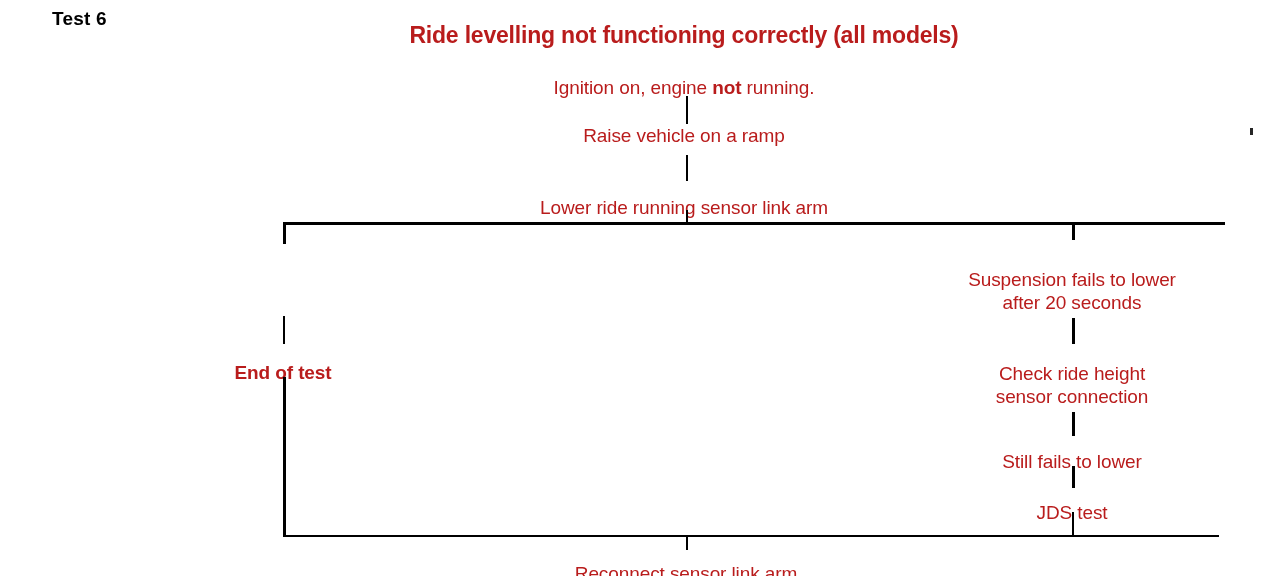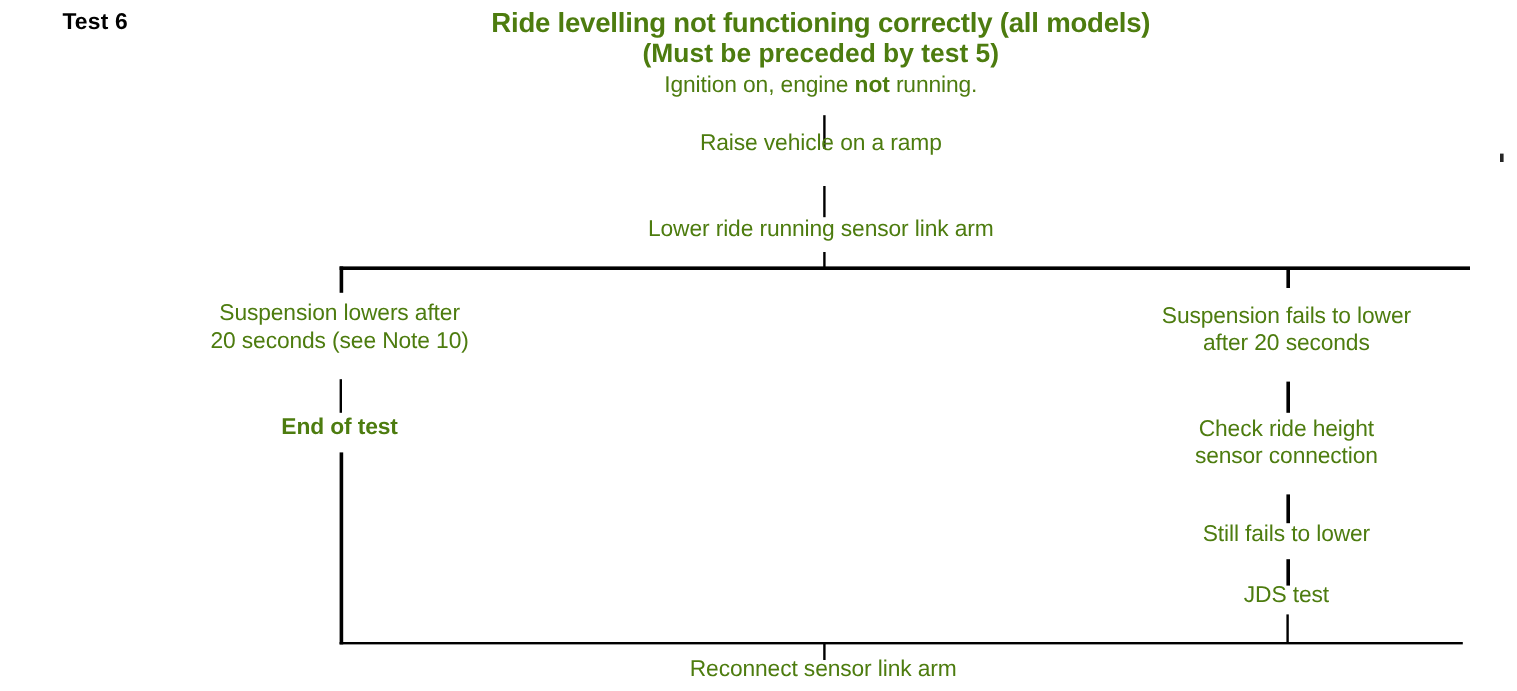--- a/index.html
+++ b/index.html
@@ -17,21 +17,22 @@
     font-family: "Liberation Sans", sans-serif;
     color: #000000;
   }
 
   
   .node {
     position: absolute;
     text-align: center;
     line-height: 1.22;
     white-space: nowrap;
-    color: #4d7c0f;
+    color: #b91c1c;
+    margin-top: 16px;
     -webkit-font-smoothing: none;
   }
   .node .line { display: block; }
 
   .test-label {
     position: absolute;
     font-weight: bold;
     font-size: 19px;
     letter-spacing: 0.2px;
     white-space: nowrap;
@@ -77,21 +78,20 @@
 </style>
 </head>
 <body>
 
 <div id="canvas">
 
   <div class="test-label" style="left:52px; top:8px;">Test 6</div>
 
   <div class="node title-block" style="left:284px; top:5px; width:800px;">Ride levelling not functioning correctly (all models)</div>
 
-  <div class="node subtitle-line" style="left:284px; top:32px; width:800px;">(Must be preceded by test 5)</div>
 
   <div class="node step" style="left:284px; top:60px; width:800px;">
     <span>Ignition on, engine </span><b>not</b><span> running.</span>
   </div>
 
   <div class="vline thin" style="left:686px; top:96px; height:28px;"></div>
 
   <div class="node step" style="left:284px; top:108px; width:800px;">Raise vehicle on a ramp</div>
 
   <div class="vline thin" style="left:686px; top:155px; height:26px;"></div>
@@ -99,24 +99,20 @@
   <div class="node step" style="left:284px; top:180px; width:800px;">Lower ride running sensor link arm</div>
 
   <div class="vline thin" style="left:686px; top:210px; height:14px;"></div>
 
   <div class="hline" style="left:283px; top:222px; width:942px;"></div>
 
   <div class="vline" style="left:283px; top:222px; height:22px;"></div>
 
   <div class="vline" style="left:1072px; top:224px; height:16px;"></div>
 
-  <div class="node step" style="left:33px; top:250px; width:500px;">
-    <span class="line">Suspension lowers after</span>
-    <span class="line">20 seconds (see Note 10)</span>
-  </div>
 
   <div class="vline thin" style="left:283px; top:316px; height:28px;"></div>
 
   <div class="node step" style="left:83px; top:345px; width:400px;font-weight:bold;">End of test</div>
 
   <div class="vline" style="left:283px; top:377px; height:160px;"></div>
 
   <div class="node step" style="left:872px; top:252px; width:400px;">
     <span class="line">Suspension fails to lower</span>
     <span class="line">after 20 seconds</span>

